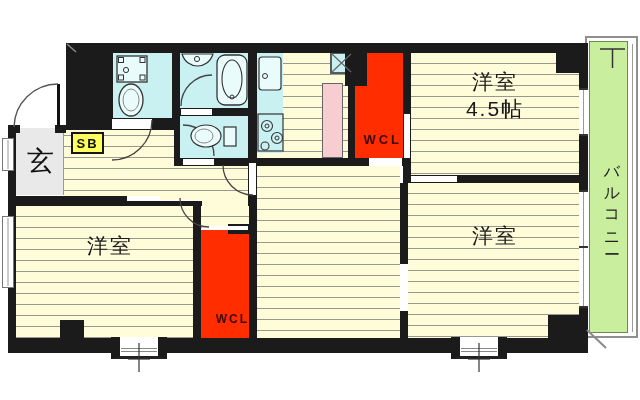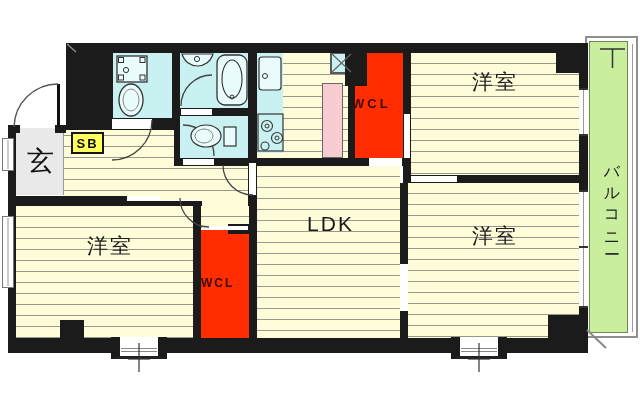--- a/index.html
+++ b/index.html
@@ -10,21 +10,21 @@
   html,body{margin:0;padding:0;background:#fff;}
   body{font-family:"Liberation Sans","DejaVu Sans",sans-serif;}
   #plan{position:relative;width:640px;height:400px;background:#fff;overflow:hidden;}
   .abs{position:absolute;}
   .w{position:absolute;background:var(--wall);}
   .floor{position:absolute;background:repeating-linear-gradient(180deg,var(--floor) 0px,var(--floor) 10px,var(--floor-stripe) 10px,var(--floor-stripe) 11px);}
   .wet{position:absolute;background:var(--wet);}
   .win{position:absolute;background:#ffffff;}
   .red{position:absolute;background:var(--closet);}
   .lbl{position:absolute;color:#1a1a1a;text-align:center;line-height:1.3;font-size:21px;letter-spacing:2px;white-space:nowrap;}
-  .wcl-lbl{position:absolute;color:#3c0a00;text-align:left;font-size:13px;letter-spacing:3px;font-weight:bold;}
+  .wcl-lbl{position:absolute;color:#3c0a00;text-align:right;font-size:13px;letter-spacing:3px;font-weight:bold;margin-top:36px;}
   .sb{position:absolute;background:var(--shoebox);border:2px solid #161616;display:flex;align-items:center;justify-content:center;font-size:13px;letter-spacing:2px;font-weight:bold;color:#111;}
   .vtext{position:absolute;writing-mode:vertical-rl;text-orientation:upright;color:#222;font-size:16px;letter-spacing:5px;text-align:center;}
   svg{position:absolute;left:0;top:0;}
 </style>
 </head>
 <body>
 
 <div id="plan">
 
   <div class="abs" style="left:585px;top:36px;width:53px;height:302px;border:2px solid #8f8f8f;background:#fff;box-sizing:border-box;"></div>
@@ -185,28 +185,28 @@
       <line x1="583.5" y1="90" x2="583.5" y2="134" stroke="#999" stroke-width="1"></line>
       <line x1="583.5" y1="192" x2="583.5" y2="306" stroke="#999" stroke-width="1"></line>
       <line x1="579" y1="247" x2="588" y2="247" stroke="#333" stroke-width="2"></line>
       <line x1="8" y1="140" x2="8" y2="169" stroke="#999" stroke-width="1"></line>
       <line x1="8" y1="218" x2="8" y2="286" stroke="#999" stroke-width="1"></line>
     </g>
   </svg>
 
   <div class="lbl" style="left:410px;top:68px;width:170px;">
     <div>洋室</div>
+    <div>4.5帖</div>
   </div>
   <div class="lbl" style="left:410px;top:222px;width:170px;">
     <div>洋室</div>
   </div>
   <div class="lbl" style="left:30px;top:232px;width:160px;">
     <div>洋室</div>
   </div>
   <div class="lbl" style="left:258px;top:210px;width:145px;">
-    <div>LDK</div>
   </div>
   <div class="wcl-lbl" style="left:352px;top:96px;width:50px;">WCL</div>
   <div class="wcl-lbl" style="left:201px;top:276px;width:48px;font-size:12px;letter-spacing:2px;">WCL</div>
   <div class="abs" style="left:22px;top:143px;width:37px;text-align:center;font-size:27px;color:#111;">玄</div>
   <div class="vtext" style="left:596px;top:112px;height:180px;width:26px;">バルコニー</div>
 
 </div>
 
 </body></html>

